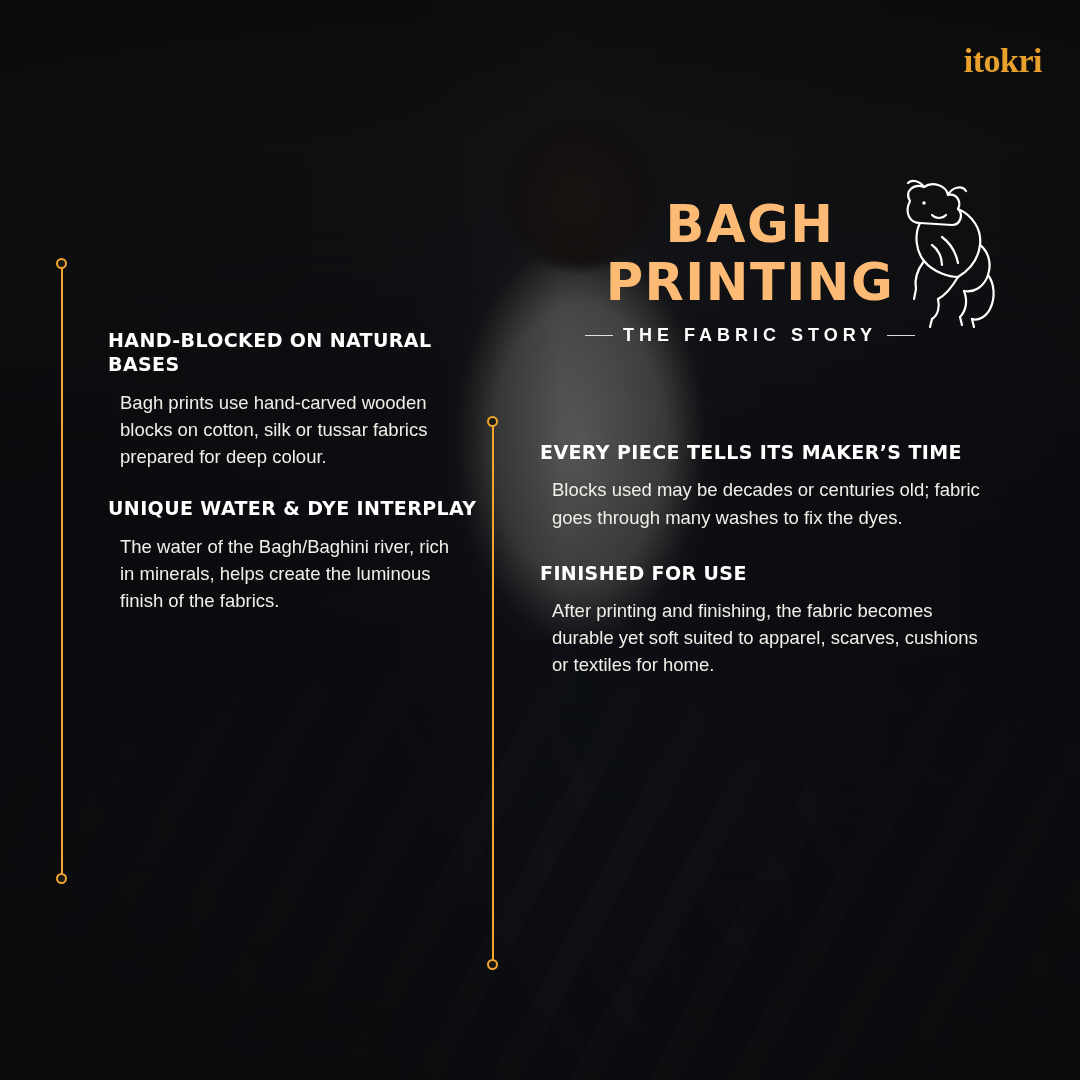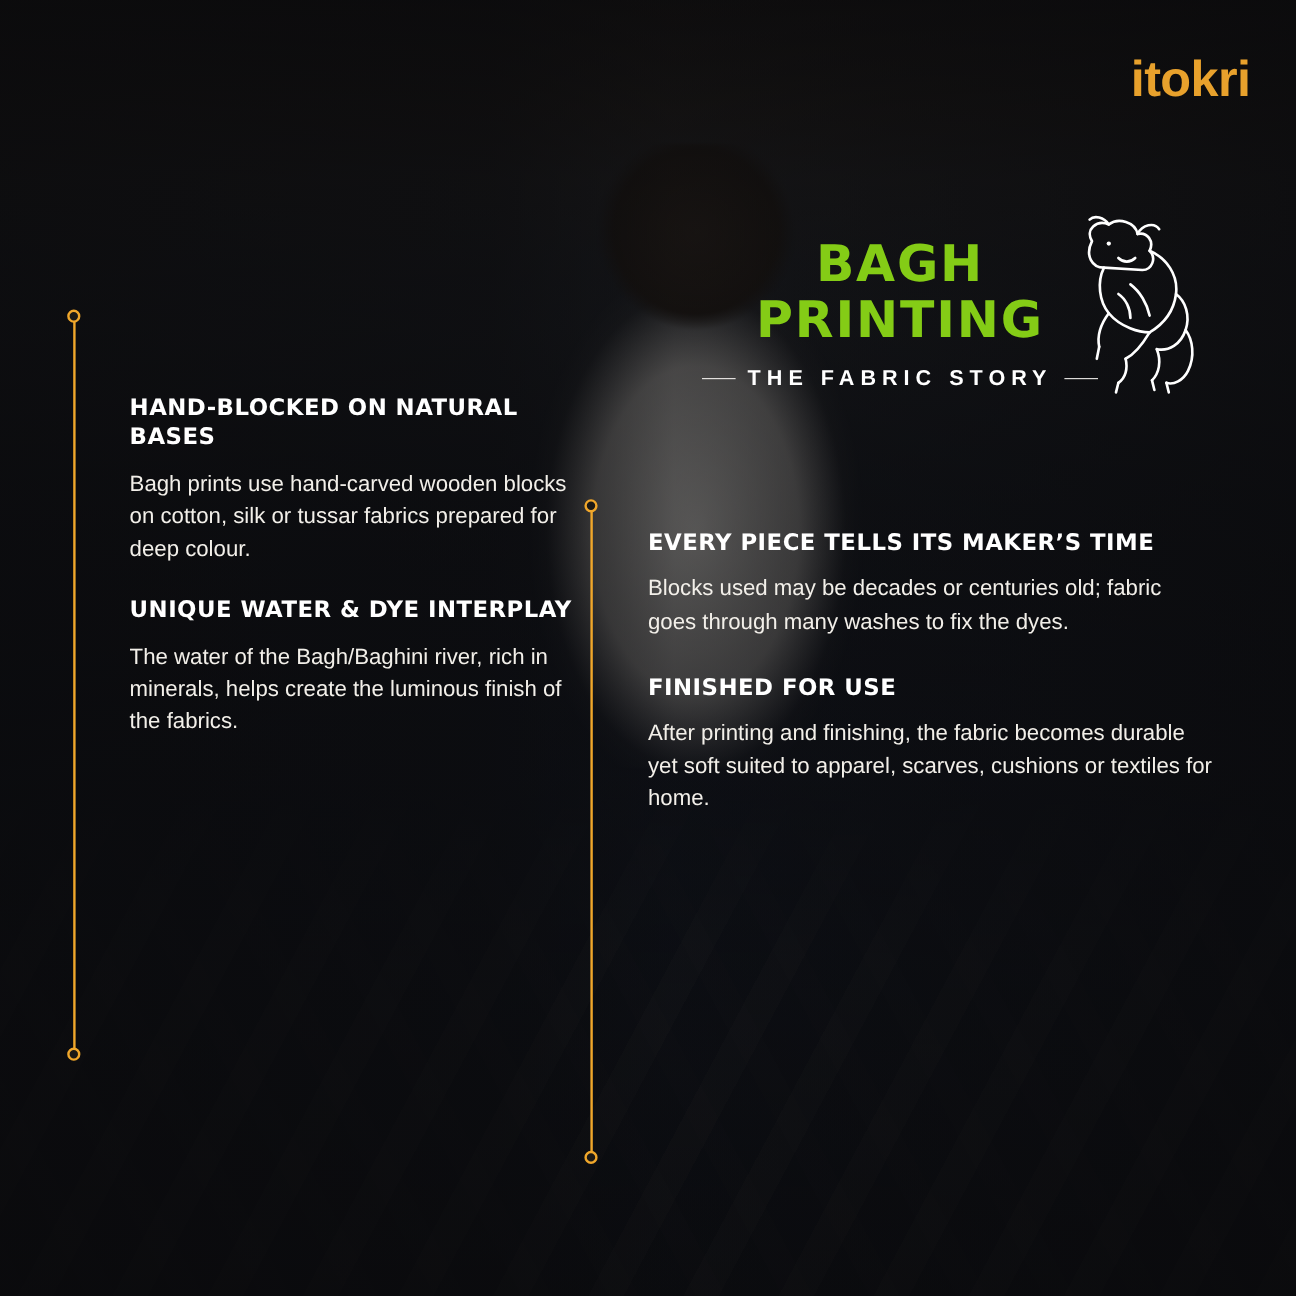--- a/index.html
+++ b/index.html
@@ -58,40 +58,40 @@
       repeating-linear-gradient(118deg, rgba(235,228,205,0.16) 0px, rgba(235,228,205,0.16) 26px, rgba(30,44,66,0.16) 26px, rgba(30,44,66,0.16) 70px),
       repeating-linear-gradient(62deg, rgba(200,160,150,0.07) 0px, rgba(200,160,150,0.07) 22px, rgba(0,0,0,0) 22px, rgba(0,0,0,0) 64px);
     mask-image: linear-gradient(180deg, rgba(0,0,0,0) 0%, rgba(0,0,0,.7) 35%, #000 100%);
     -webkit-mask-image: linear-gradient(180deg, rgba(0,0,0,0) 0%, rgba(0,0,0,.7) 35%, #000 100%);
   }
 
   
   .brand {
     position: absolute;
     right: 38px; top: 42px;
-    font-size: 42px;
+    font-size: 34px;
     font-weight: 700;
     letter-spacing: -0.5px;
     color: #e8a12c;
-    font-family: Liberation Sans, sans-serif;
+    font-family: Liberation Serif, serif;
     margin-left: 10px;
   }
 
   
   .headline {
     position: absolute;
     left: 540px; top: 196px;
     width: 420px;
     text-align: center;
   }
   .headline .l1, .headline .l2 {
     font-family: "DejaVu Sans", sans-serif;
     font-weight: 700;
-    color: #84cc16;
-    font-size: 42px;
+    color: #fdba74;
+    font-size: 51px;
     line-height: 1.13;
     letter-spacing: 1.5px;
   }
   .subrule {
     margin: 14px auto 0;
     width: 330px;
     display: flex;
     align-items: center;
     gap: 10px;
   }
@@ -148,21 +148,21 @@
   .item h3 {
     margin: 0 0 12px 0;
     font-size: 19px;
     font-weight: 700;
     line-height: 1.28;
     letter-spacing: .4px;
     color: #ffffff;
     font-family: "DejaVu Sans", sans-serif;
   }
   .item p {
-    margin: 0;
+    margin: 12px;
     font-size: 18.5px;
     line-height: 1.47;
     color: #f2efe9;
     font-weight: 400;
   }
   .col.right .item { margin-bottom: 30px; }
 </style>
 </head>
 <body>
 

